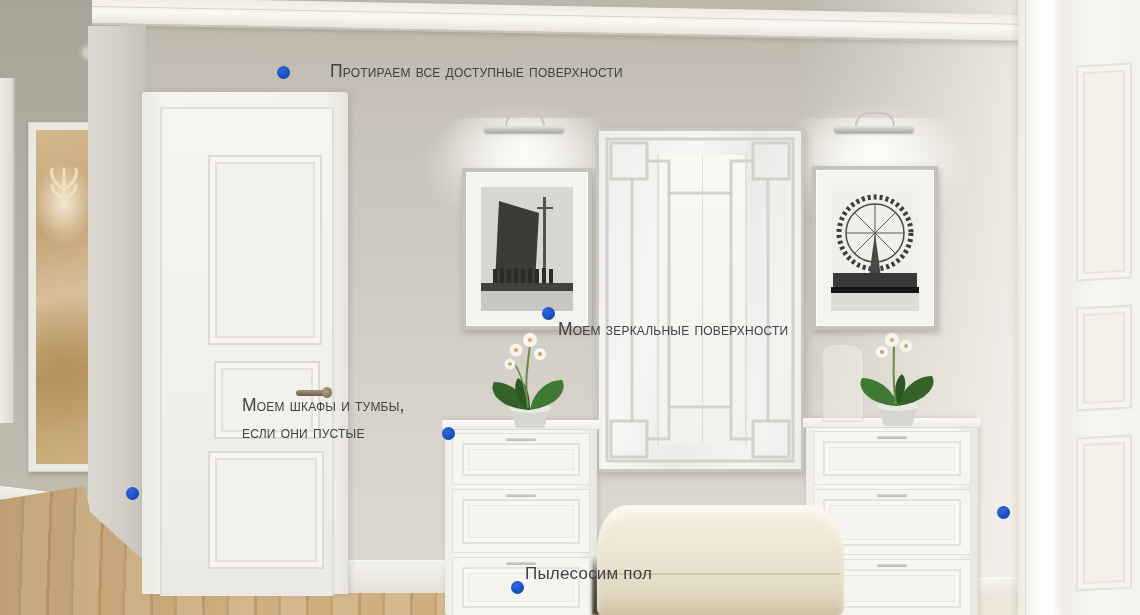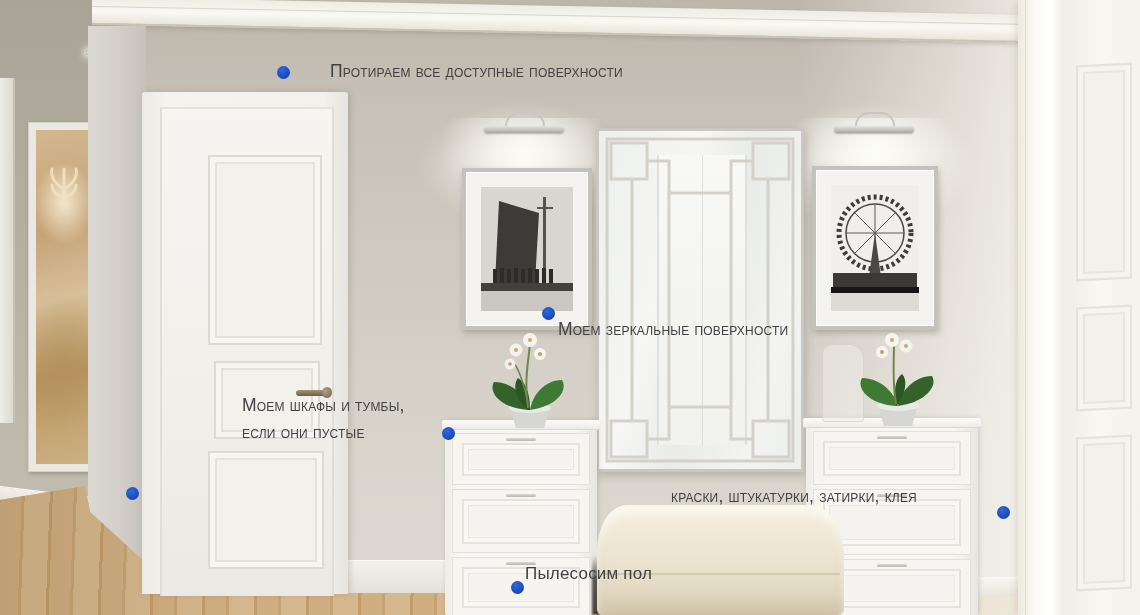--- a/index.html
+++ b/index.html
@@ -371,21 +371,20 @@
 
     <div class="ann-text" style="left:242px;top:392px;">
       <div>Моем шкафы и тумбы,</div>
       <div>если они пустые</div>
     </div>
     <span class="ann-dot" style="left:442px;top:427px;"></span>
 
     <span class="ann-dot" style="left:126px;top:487px;"></span>
 
     <div class="ann-text" style="left:671px;top:483px;">
-      <div>краски, штукатурки, затирки, клея</div>
     </div>
     <span class="ann-dot" style="left:997px;top:506px;"></span>
 
     <div class="ann-text regularcase" style="left:525px;top:561px;">
       <div>Пылесосим пол</div>
     </div>
     <span class="ann-dot" style="left:511px;top:581px;"></span>
 
   </div>
 </div>

